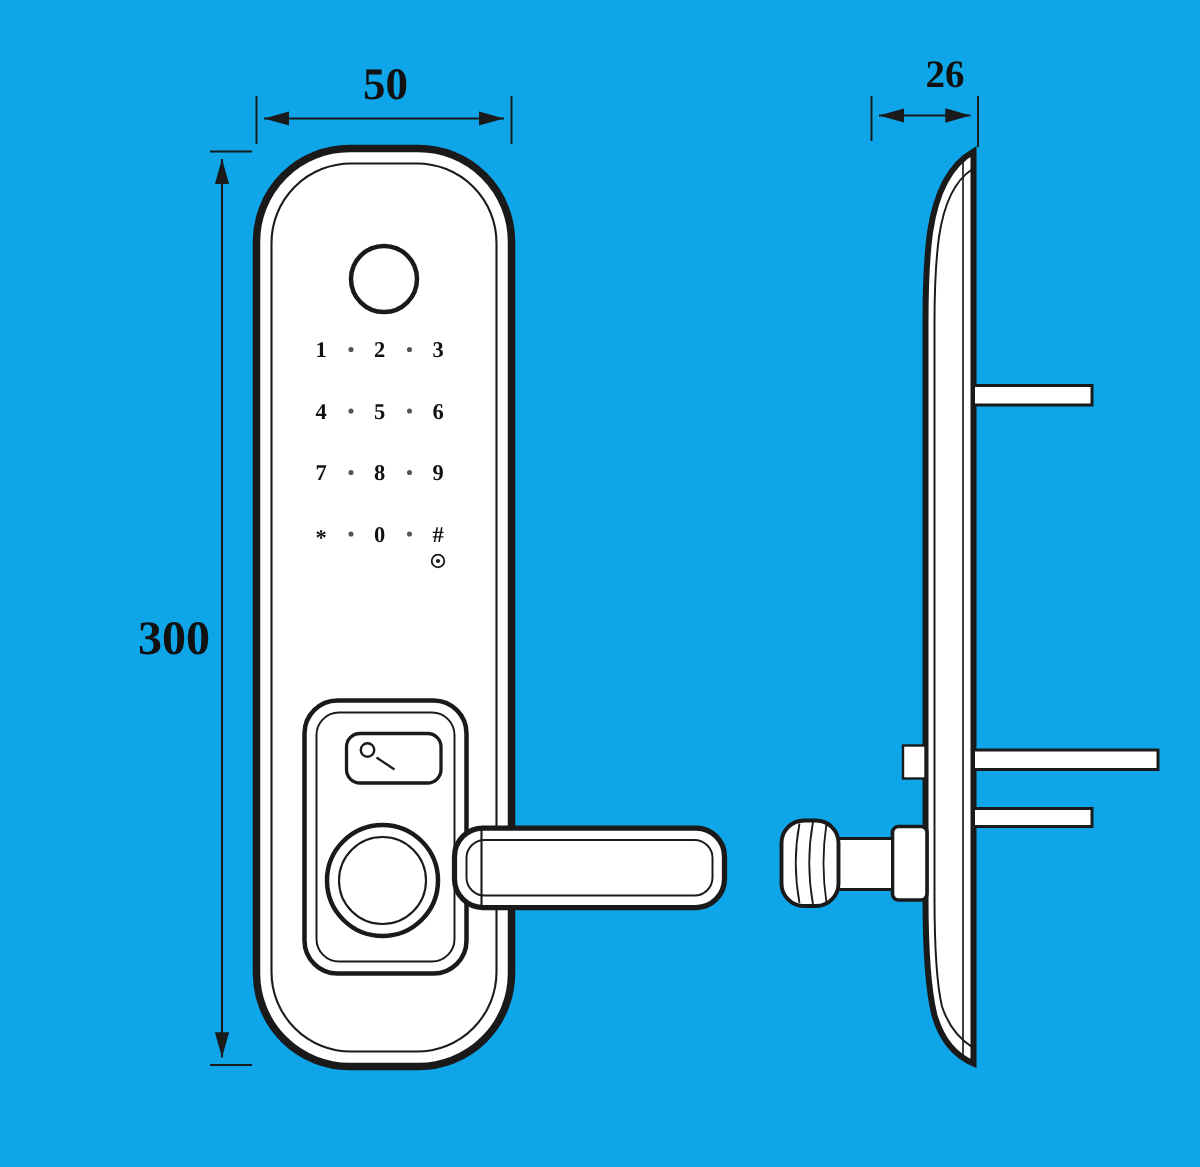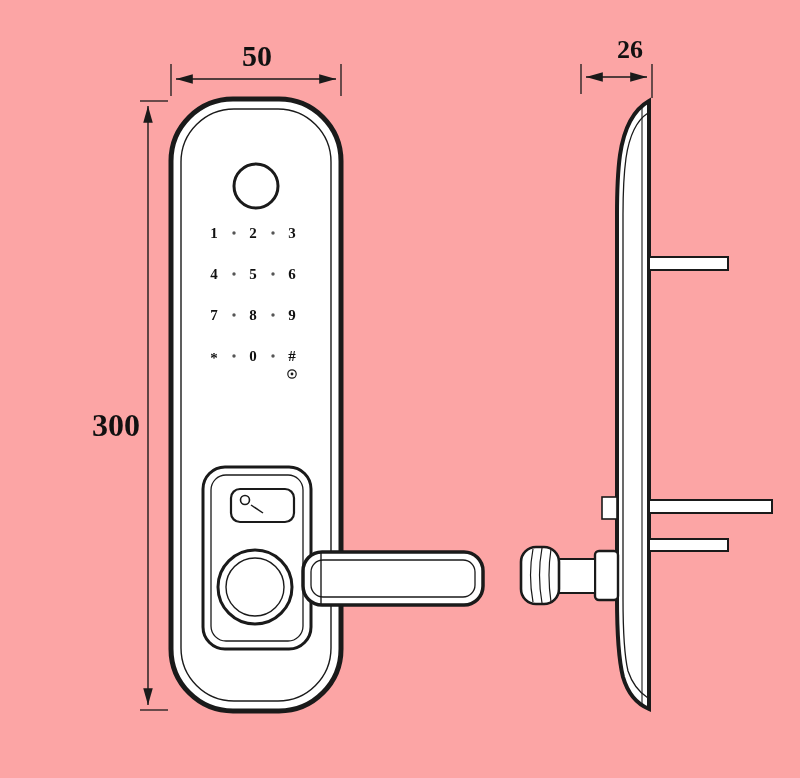--- a/index.html
+++ b/index.html
@@ -4,21 +4,21 @@
 <style>
   html, body {
     margin: 0;
     padding: 0;
     background: #ffffff;
   }
   .canvas {
     position: relative;
     width: 800px;
     height: 778px;
-    background: #fca5a5;
+    background: #0ea5e9;
     overflow: hidden;
     font-family: "Liberation Serif", serif;
   }
   svg { display: block; }
   text {
     font-family: "Liberation Serif", serif;
     font-weight: 700;
     fill: #111111;
   }
   .dim-label-lg { font-size: 32px; }

